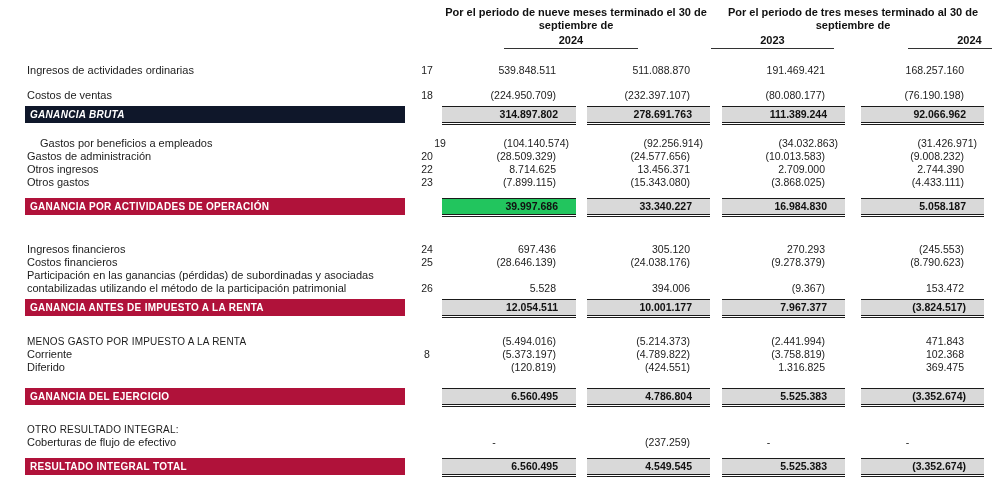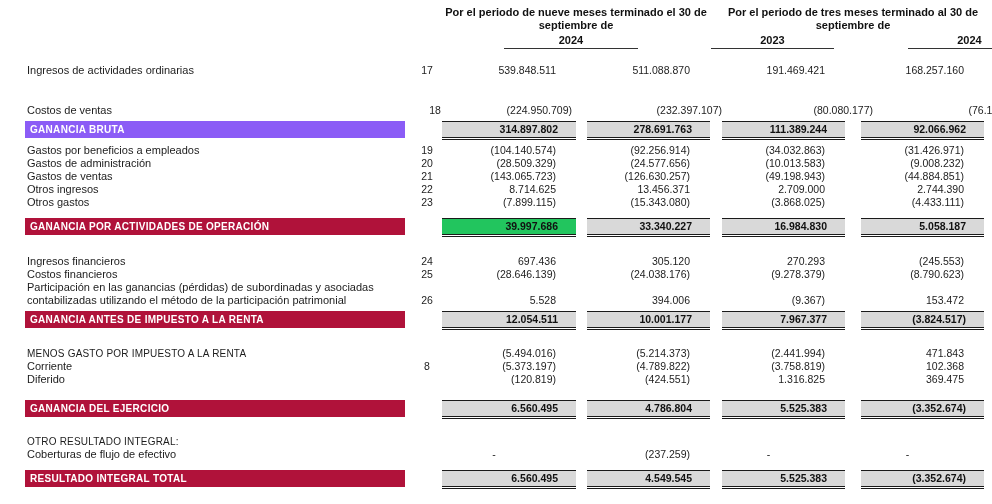--- a/index.html
+++ b/index.html
@@ -92,60 +92,52 @@
   </div>
   <div id="rows">
       <div class="grid row" style="margin-top: 15px;">
         <div class="lbl">Ingresos de actividades ordinarias</div>
         <div class="note">17</div>
         <div class="val c0">539.848.511</div>
         <div class="val c1">511.088.870</div>
         <div class="val c2">191.469.421</div>
         <div class="val c3">168.257.160</div>
       </div>
-      <div class="grid row" style="margin-top: 27px; gap: 8px;">
+      <div class="grid row" style="margin-top: 12px;">
         <div class="lbl">Costos de ventas</div>
         <div class="note">18</div>
         <div class="val c0">(224.950.709)</div>
         <div class="val c1">(232.397.107)</div>
         <div class="val c2">(80.080.177)</div>
         <div class="val c3">(76.190.198)</div>
       </div>
       <div class="grid row" style="margin-top: 4px;">
-        <div class="banner" style="background: #8b5cf6;">GANANCIA BRUTA</div>
+        <div class="banner" style="background: #0f172a; font-style: italic;">GANANCIA BRUTA</div>
         <div class="tbox c0" style="background: rgb(217, 217, 217);">314.897.802</div>
         <div class="tbox c1" style="background: rgb(217, 217, 217);">278.691.763</div>
         <div class="tbox c2" style="background: rgb(217, 217, 217);">111.389.244</div>
         <div class="tbox c3" style="background: rgb(217, 217, 217);">92.066.962</div>
       </div>
-      <div class="grid row" style="margin-top: 6px;">
+      <div class="grid row" style="margin-top: 14px; padding-left: 13px;">
         <div class="lbl">Gastos por beneficios a empleados</div>
         <div class="note">19</div>
         <div class="val c0">(104.140.574)</div>
         <div class="val c1">(92.256.914)</div>
         <div class="val c2">(34.032.863)</div>
         <div class="val c3">(31.426.971)</div>
       </div>
       <div class="grid row" style="margin-top: 0px;">
         <div class="lbl">Gastos de administración</div>
         <div class="note">20</div>
         <div class="val c0">(28.509.329)</div>
         <div class="val c1">(24.577.656)</div>
         <div class="val c2">(10.013.583)</div>
         <div class="val c3">(9.008.232)</div>
       </div>
       <div class="grid row" style="margin-top: 0px;">
-        <div class="lbl">Gastos de ventas</div>
-        <div class="note">21</div>
-        <div class="val c0">(143.065.723)</div>
-        <div class="val c1">(126.630.257)</div>
-        <div class="val c2">(49.198.943)</div>
-        <div class="val c3">(44.884.851)</div>
-      </div>
-      <div class="grid row" style="margin-top: 0px;">
         <div class="lbl">Otros ingresos</div>
         <div class="note">22</div>
         <div class="val c0">8.714.625</div>
         <div class="val c1">13.456.371</div>
         <div class="val c2">2.709.000</div>
         <div class="val c3">2.744.390</div>
       </div>
       <div class="grid row" style="margin-top: 0px;">
         <div class="lbl">Otros gastos</div>
         <div class="note">23</div>
@@ -154,21 +146,21 @@
         <div class="val c2">(3.868.025)</div>
         <div class="val c3">(4.433.111)</div>
       </div>
       <div class="grid row" style="margin-top: 9px;">
         <div class="banner" style="background: rgb(176, 18, 58);">GANANCIA POR ACTIVIDADES DE OPERACIÓN</div>
         <div class="tbox c0" style="background: #22c55e;">39.997.686</div>
         <div class="tbox c1" style="background: rgb(217, 217, 217);">33.340.227</div>
         <div class="tbox c2" style="background: rgb(217, 217, 217);">16.984.830</div>
         <div class="tbox c3" style="background: rgb(217, 217, 217);">5.058.187</div>
       </div>
-      <div class="grid row" style="margin-top: 20px;">
+      <div class="grid row" style="margin-top: 28px;">
         <div class="lbl">Ingresos financieros</div>
         <div class="note">24</div>
         <div class="val c0">697.436</div>
         <div class="val c1">305.120</div>
         <div class="val c2">270.293</div>
         <div class="val c3">(245.553)</div>
       </div>
       <div class="grid row" style="margin-top: 0px;">
         <div class="lbl">Costos financieros</div>
         <div class="note">25</div>

